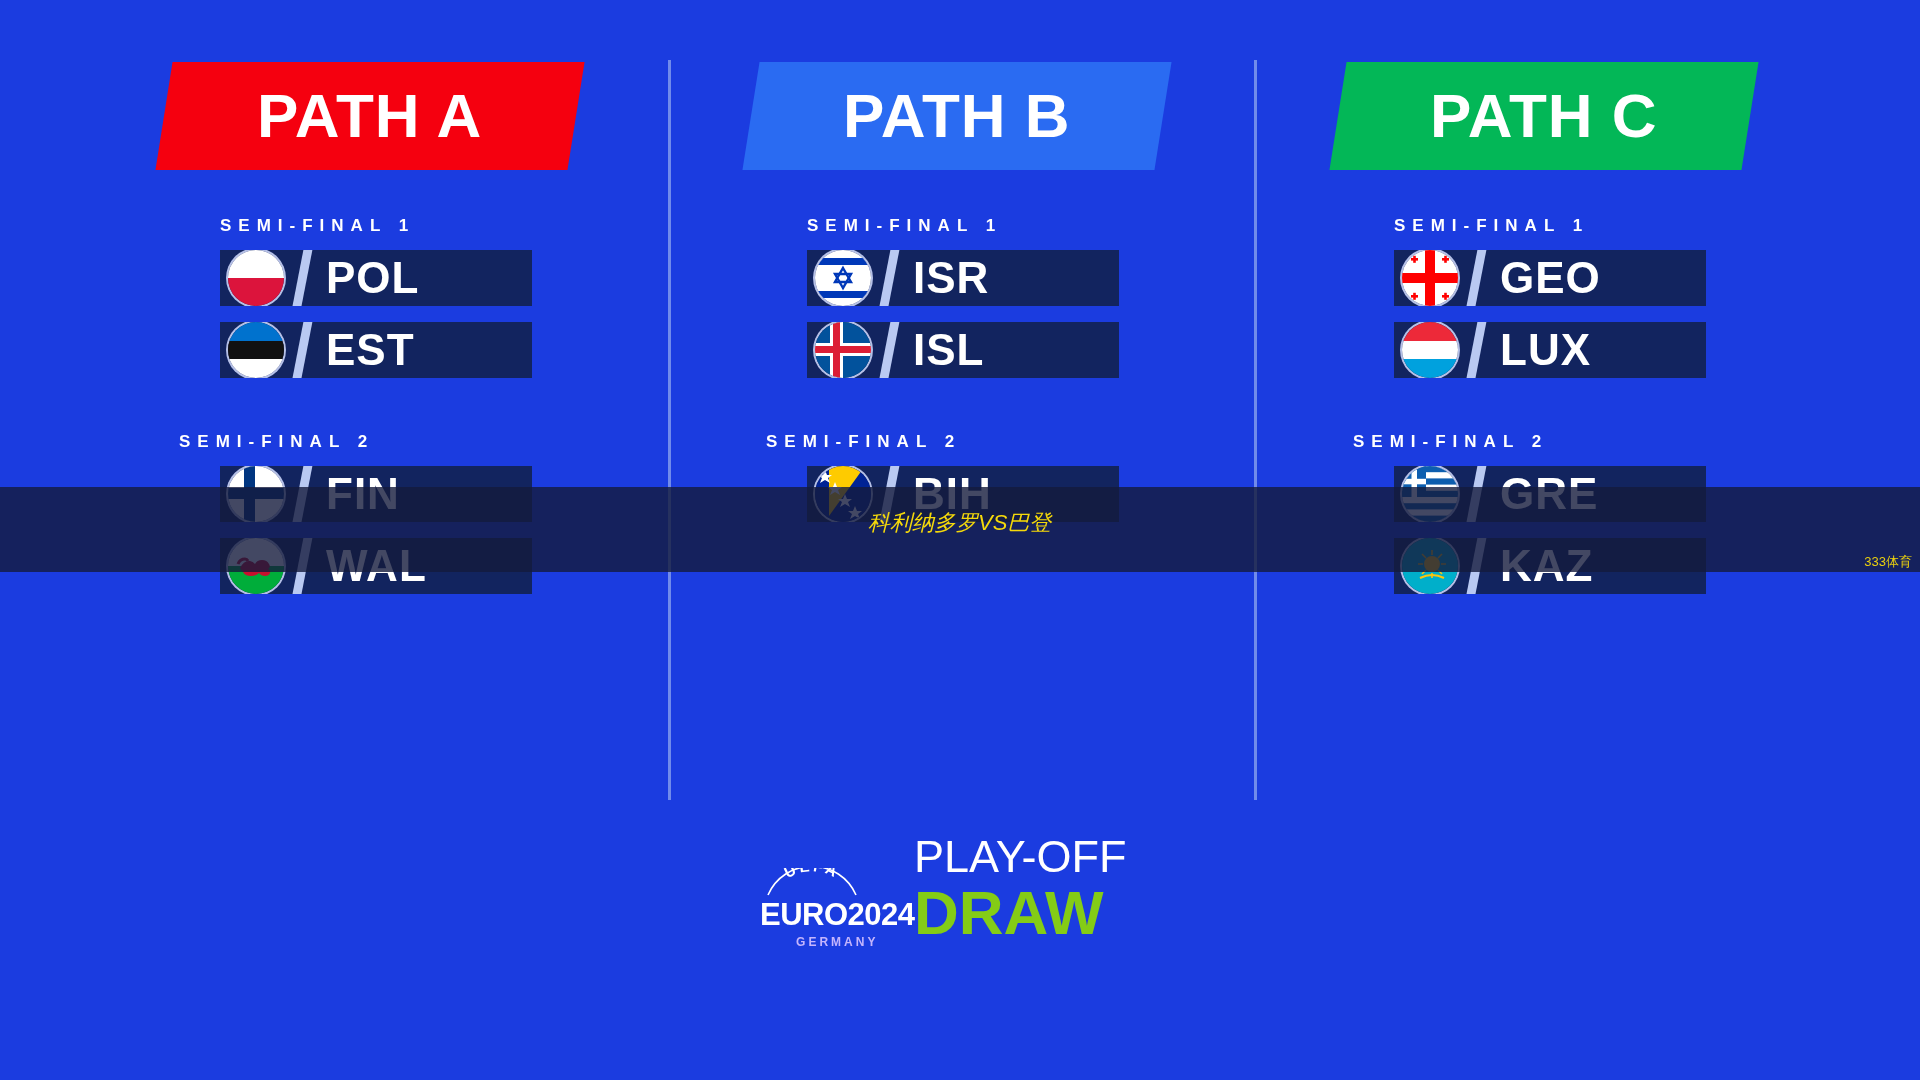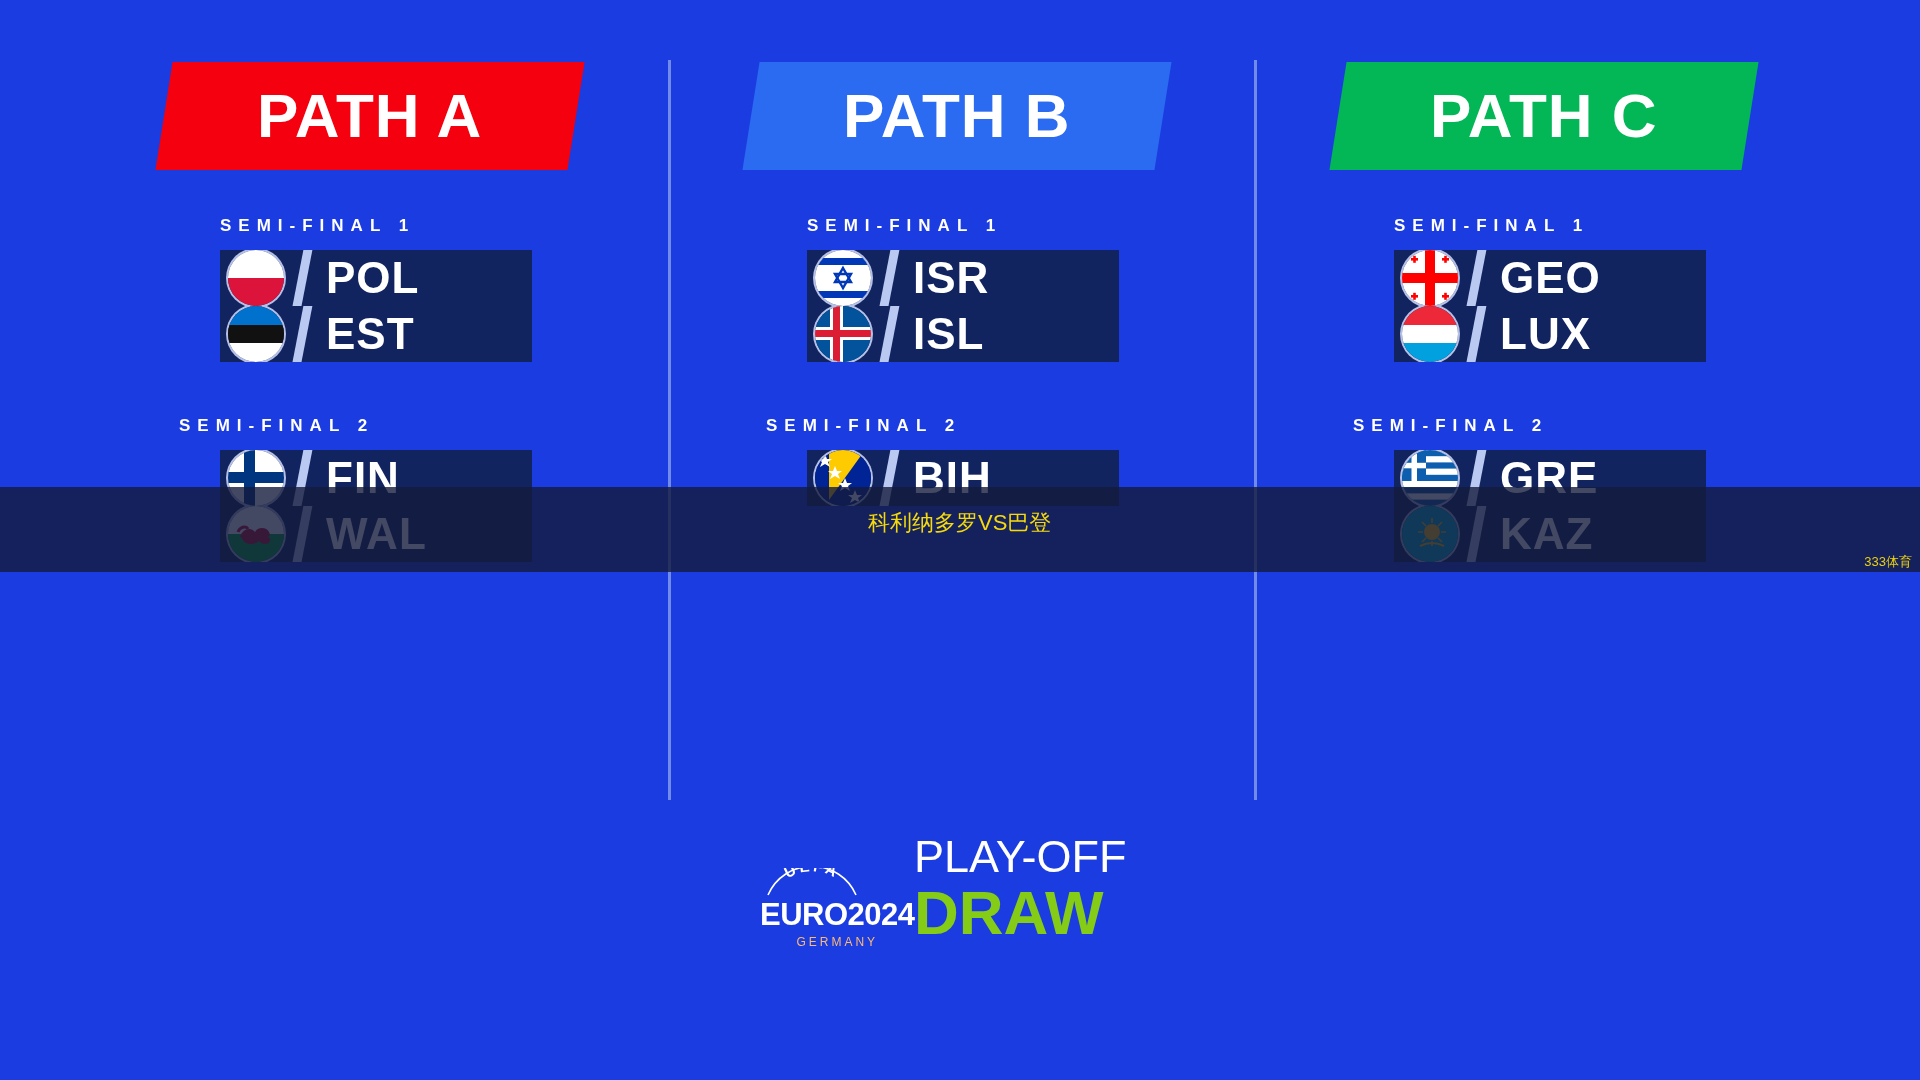--- a/index.html
+++ b/index.html
@@ -55,20 +55,21 @@
   }
   .sf-label.second { margin-top:54px;margin-left:21px; }
 
   
   .cards { margin-top:14px; margin-left:62px; }
   .card {
     position:relative;
     width:312px; height:56px;
     background:#12245f;
     display:flex; align-items:center;
+    margin-bottom:16px;
     overflow:hidden;
   }
   .card .flag-wrap {
     width:72px; height:74px;
     display:flex; align-items:center; justify-content:center;
     flex:none;
   }
   .flag {
     width:56px; height:56px; border-radius:50%;
     overflow:hidden; position:relative;
@@ -96,37 +97,37 @@
   }
   .euro-logo { width:128px; display:flex; flex-direction:row; align-items:flex-end; }
   .euro-logo svg { display:block; }
   .euro-wordmark { margin-top:2px; text-align:center; line-height:1; }
   .uefa-arc { display:block; }
   .euro2024 {
     color:#ffffff; font-size:31px; font-weight:bold; letter-spacing:-0.5px;
     line-height:1; margin-top:1px; white-space:nowrap;
   }
   .germany {
-    color:#fdba74; font-size:12px; font-weight:normal; letter-spacing:3px;
+    color:#c4b5fd; font-size:12px; font-weight:bold; letter-spacing:3px;
     line-height:1; margin-top:6px; white-space:nowrap;
   }
   .playoff-text { line-height:.98; }
   .playoff-text .l1 { color:#ffffff; font-size:45px; font-weight:normal; letter-spacing:0px; display:block; }
   .playoff-text .l2 { color:#84cc16; font-size:62px; font-weight:bold; letter-spacing:0px; display:block; margin-top:4px;}
 
   
   .overlay-band {
     position:absolute; left:0; top:487px; width:1920px; height:85px;
     background:rgba(20,26,60,.80);
     z-index:40;
   }
   .overlay-cn {
     position:absolute; left:868px; top:512px;
     color:#f5d90a; font-size:22px; line-height:1;
-    white-space:nowrap; z-index:41;
+    white-space:nowrap; z-index:41;font-style:italic;
   }
   .overlay-wm {
     position:absolute; right:8px; top:555px;
     color:#f5d90a; font-size:13px; line-height:1;
     white-space:nowrap; z-index:41; opacity:.95;
   }
 </style>
 </head>
 <body>
 

